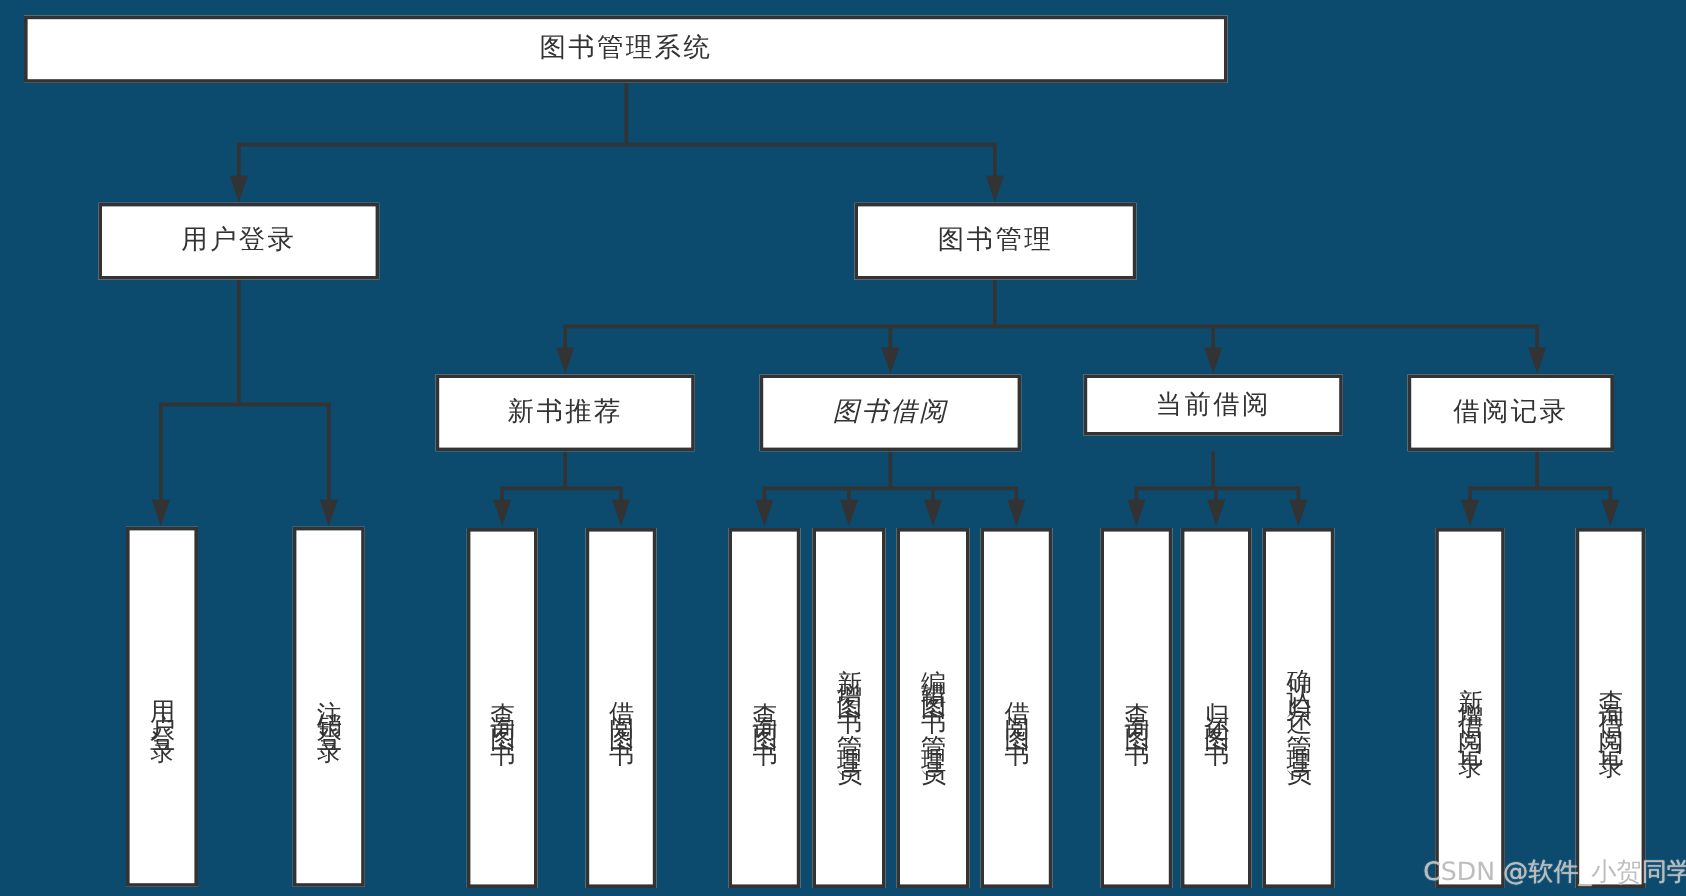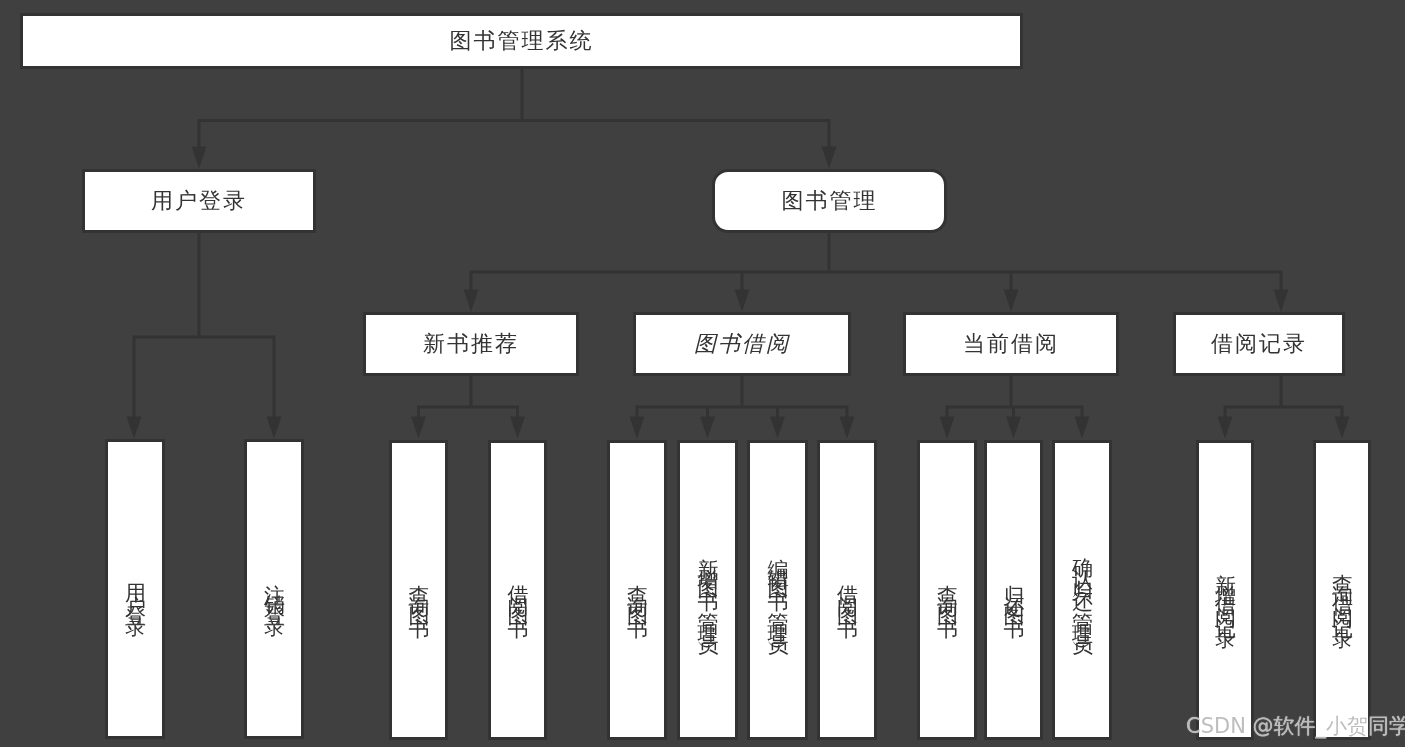--- a/index.html
+++ b/index.html
@@ -4,21 +4,21 @@
 <style>
   html, body {
     margin: 0;
     padding: 0;
     background: #ffffff;
   }
   .stage {
     position: relative;
     width: 1405px;
     height: 747px;
-    background: #404040;
+    background: #0c4a6e;
     overflow: hidden;
     font-family: "DejaVu Sans", "Liberation Sans", sans-serif;
   }
   .connector-layer {
     position: absolute;
     left: 0;
     top: 0;
     width: 1405px;
     height: 747px;
     pointer-events: none;
@@ -113,31 +113,31 @@
     </g>
   </svg>
 
   <div class="node" style="left:20px; top:13px; width:1003px; height:56px;">
     <span class="htext">图书管理系统</span>
   </div>
 
   <div class="node" style="left:82px; top:169px; width:234px; height:64px;">
     <span class="htext">用户登录</span>
   </div>
-  <div class="node" style="left:712px; top:169px; width:235px; height:64px;border-radius:16px;">
+  <div class="node" style="left:712px; top:169px; width:235px; height:64px;">
     <span class="htext">图书管理</span>
   </div>
 
   <div class="node" style="left:363px; top:312px; width:216px; height:64px;">
     <span class="htext">新书推荐</span>
   </div>
   <div class="node" style="left:633px; top:312px; width:218px; height:64px;font-style:italic;">
     <span class="htext">图书借阅</span>
   </div>
-  <div class="node" style="left:903px; top:312px; width:216px; height:64px;">
+  <div class="node" style="left:903px; top:312px; width:216px; height:51px;">
     <span class="htext">当前借阅</span>
   </div>
   <div class="node" style="left:1173px; top:312px; width:172px; height:64px;">
     <span class="htext">借阅记录</span>
   </div>
 
   <div class="node" style="left:105px; top:439px; width:60px; height:300px;">
     <span class="vtext">用户登录</span>
   </div>
   <div class="node" style="left:244px; top:439px; width:60px; height:300px;">

